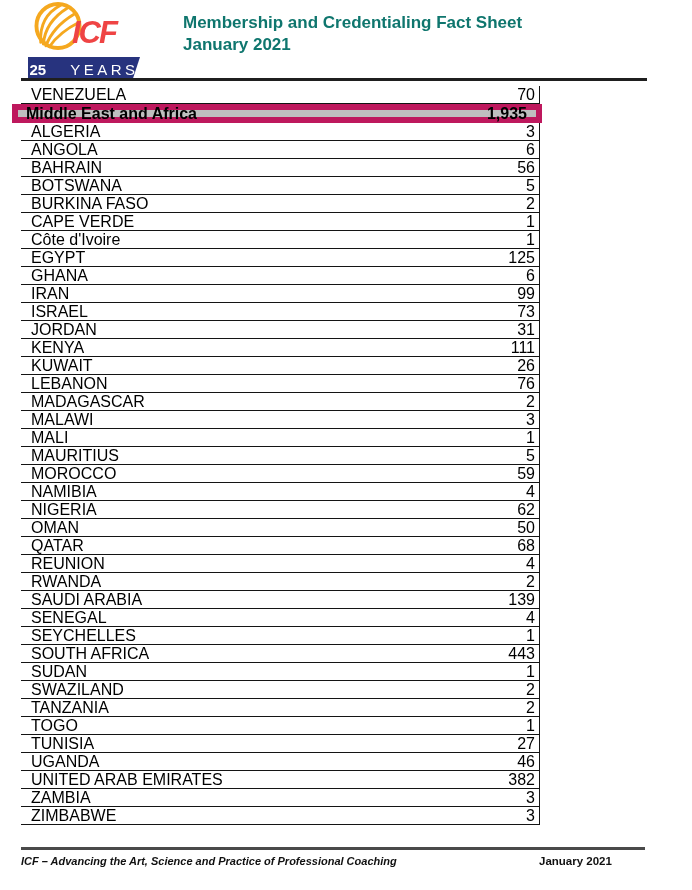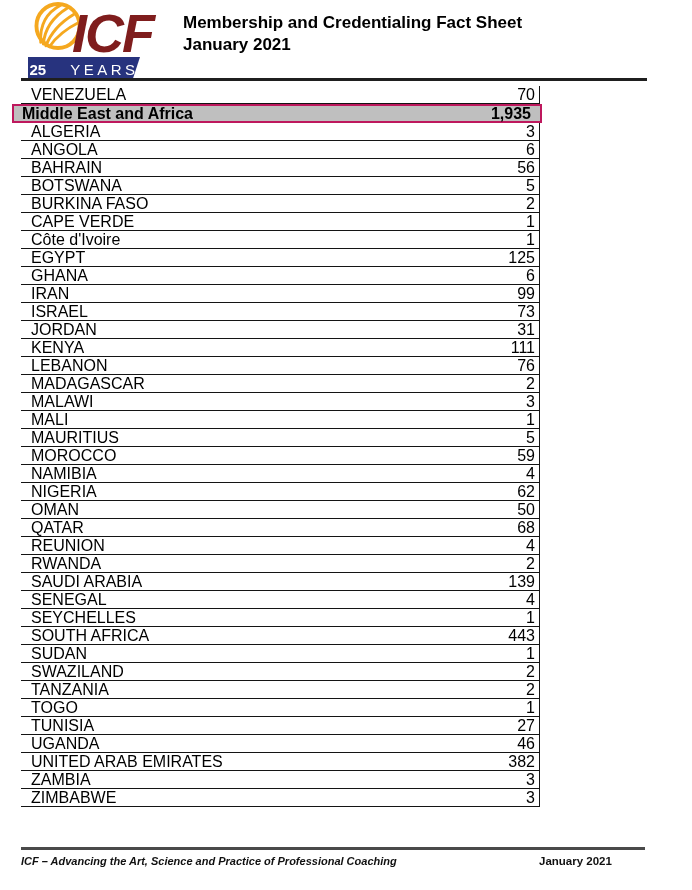--- a/index.html
+++ b/index.html
@@ -6,54 +6,54 @@
   .page {
     position:relative; width:692px; height:890px; background:#ffffff;
     font-family:"Liberation Sans", sans-serif; color:#000; overflow:hidden;
   }
 
   
   .logo { position:absolute; left:28px; top:5px; width:150px; }
   .logo-top { display:flex; align-items:flex-end; height:50px; }
   .logo-swoosh { margin-left:4px; }
   .icf-acronym {
-    font-style:italic; font-weight:bold; font-size:54px; line-height:44px;
-    letter-spacing:-2px; margin-left:-12px; color:#7f1d1d;
+    font-style:italic; font-weight:bold; font-size:31px; line-height:44px;
+    letter-spacing:-2px; margin-left:-12px; color:#ef4444;
   }
   .logo-banner {
     margin-top:2px; width:112px; height:24px; background:#27337E;
     clip-path:polygon(0 0,100% 0,93% 100%,0 100%);
     display:flex; align-items:center; justify-content:center; gap:24px;
   }
   .banner-25 { color:#fff; font-weight:bold; font-size:15px; }
   .banner-years { color:#fff; font-size:15px; letter-spacing:3.5px; }
 
   .doc-title {
     position:absolute; left:183px; top:12px;
-    color:#000000; font-weight:bold; font-size:17px; line-height:22px;
+    color:#0f766e; font-weight:bold; font-size:17px; line-height:22px;
   }
 
   .header-rule { position:absolute; left:21px; top:78px; width:626px; height:3px; background:#1F1F1F; }
 
   
   .members-table {
     position:absolute; left:21px; top:86px; width:519px;
     border-right:1.8px solid #141414; box-sizing:border-box;
   }
   .row {
     display:flex; justify-content:space-between; align-items:center;
     height:18px; box-sizing:border-box;
     border-bottom:1.4px solid #141414;
     font-size:16px;
   }
   .row .cell-label { padding-left:10px; white-space:nowrap; }
   .row .cell-value { padding-right:4px; text-align:right; }
   .row.region {
     background:#BFBFBF; font-weight:bold;
-    border:2px solid #be185d;
+    border:6px solid #be185d;
     margin-left:-9px; margin-right:-3px;
     height:19px;
   }
   .row.region .cell-label { padding-left:8px; }
   .row.region .cell-value { padding-right:9px; }
 
   
   .footer-rule { position:absolute; left:21px; top:847px; width:624px; height:2.5px; background:#4A4A4A; }
   .footer-tagline {
     position:absolute; left:21px; top:855px;
@@ -150,20 +150,24 @@
       </div>
       <div class="row country">
         <span class="cell-label">JORDAN</span>
         <span class="cell-value">31</span>
       </div>
       <div class="row country">
         <span class="cell-label">KENYA</span>
         <span class="cell-value">111</span>
       </div>
       <div class="row country">
+        <span class="cell-label">KUWAIT</span>
+        <span class="cell-value">26</span>
+      </div>
+      <div class="row country">
         <span class="cell-label">LEBANON</span>
         <span class="cell-value">76</span>
       </div>
       <div class="row country">
         <span class="cell-label">MADAGASCAR</span>
         <span class="cell-value">2</span>
       </div>
       <div class="row country">
         <span class="cell-label">MALAWI</span>
         <span class="cell-value">3</span>

